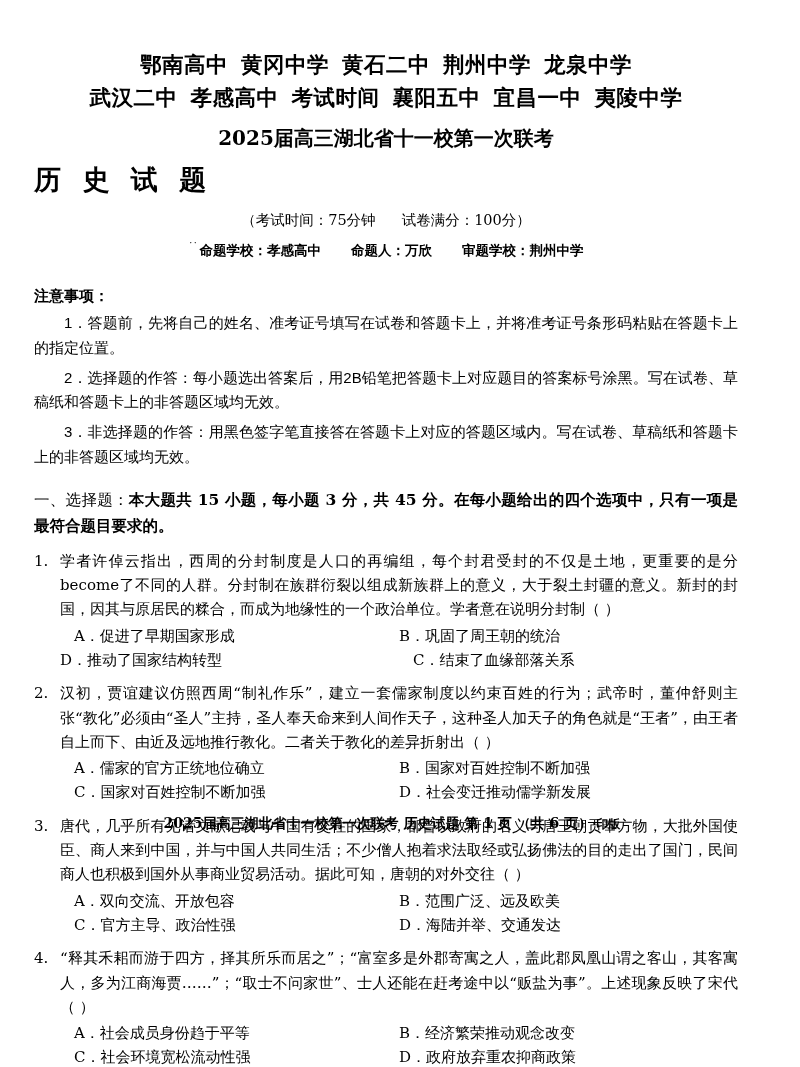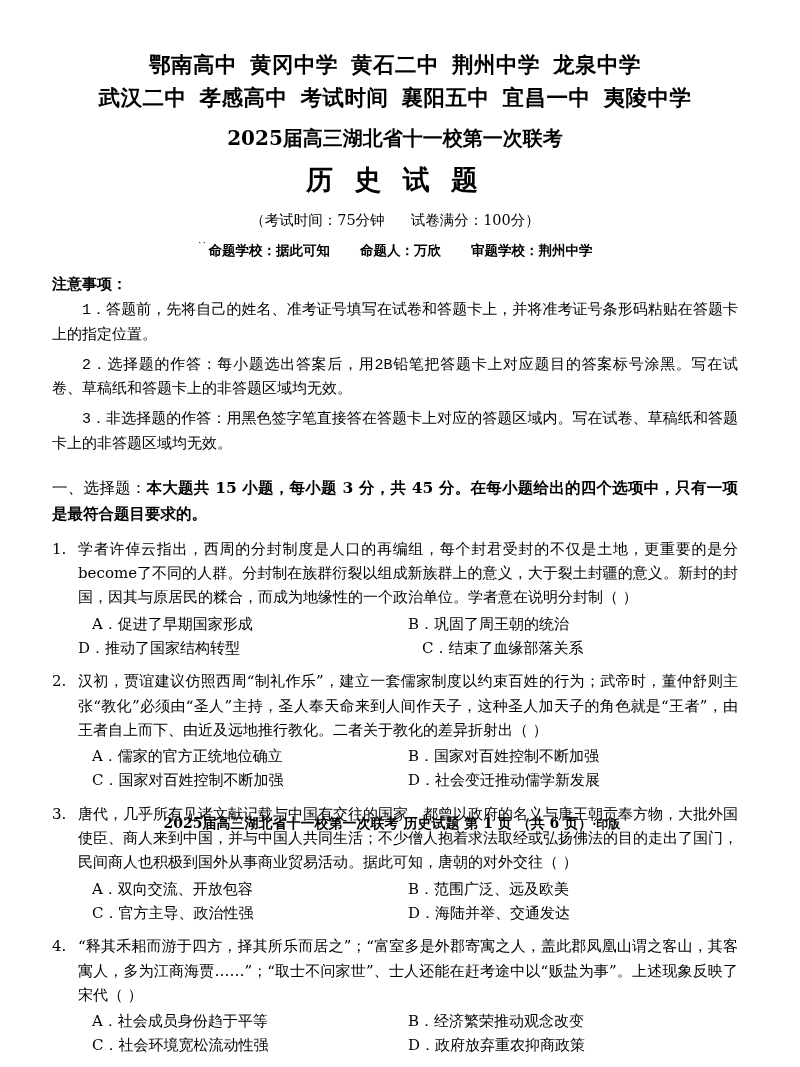--- a/index.html
+++ b/index.html
@@ -12,21 +12,21 @@
     height: 1067px;
     font-family: "DejaVu Sans", "Liberation Sans", sans-serif;
     color: #000;
     position: relative;
     overflow: hidden;
   }
   .page {
     width: 800px;
     height: 859px;
     box-sizing: border-box;
-    padding: 48px 62px 0 52px;
+    padding: 48px 62px 0 34px;
     position: relative;
   }
 
   
   .school-line {
     text-align: center;
     font-weight: bold;
     font-size: 21.5px;
     letter-spacing: 0.5px;
     line-height: 1.55;
@@ -34,21 +34,20 @@
   }
   .school-line .gap { display: inline-block; width: 13px; }
   .exam-title {
     text-align: center;
     font-weight: bold;
     font-size: 20px;
     margin-top: 10px;
     font-family: "DejaVu Serif", "Liberation Serif", serif;
   }
   .subject-title {
-    text-align: center;
     font-weight: bold;
     font-size: 27px;
     margin-top: 10px;
     letter-spacing: 6px;
     font-family: "DejaVu Serif", "Liberation Serif", serif;
   }
   .exam-meta {
     text-align: center;
     font-size: 14.5px;
     margin-top: 13px;
@@ -64,22 +63,22 @@
   }
   .credit-line .sp { display: inline-block; width: 30px; }
   .credit-line .tick {
     font-size: 9px;
     vertical-align: super;
     margin-right: 2px;
   }
 
   
   .notice {
-    margin-top: 16px;
-    font-family: Liberation Mono, monospace;
+    margin-top: 28px;
+    font-family: Liberation Sans, sans-serif;
   }
   .notice-title {
     font-size: 15px;
     font-weight: bold;
   }
   .notice-item {
     font-size: 15px;
     line-height: 1.65;
     margin-top: 5px;
     text-align: justify;
@@ -156,21 +155,21 @@
 
   <div class="exam-title">2025届高三湖北省十一校第一次联考</div>
 
   <div class="subject-title">历 史 试 题</div>
 
   <div class="exam-meta">
     <span>（考试时间：75分钟</span><span class="sp"></span><span>试卷满分：100分）</span>
   </div>
 
   <div class="credit-line">
-    <span class="tick">˙˙</span><span>命题学校：据此可知</span><span class="sp"></span><span>命题人：万欣</span><span class="sp"></span><span>审题学校：荆州中学</span>
+    <span class="tick">˙˙</span><span>命题学校：孝感高中</span><span class="sp"></span><span>命题人：万欣</span><span class="sp"></span><span>审题学校：荆州中学</span>
   </div>
 
   <div class="notice">
     <div class="notice-title">注意事项：</div>
     <div class="notice-item">1．答题前，先将自己的姓名、准考证号填写在试卷和答题卡上，并将准考证号条形码粘贴在答题卡上的指定位置。</div>
     <div class="notice-item">2．选择题的作答：每小题选出答案后，用2B铅笔把答题卡上对应题目的答案标号涂黑。写在试卷、草稿纸和答题卡上的非答题区域均无效。</div>
     <div class="notice-item">3．非选择题的作答：用黑色签字笔直接答在答题卡上对应的答题区域内。写在试卷、草稿纸和答题卡上的非答题区域均无效。</div>
   </div>
 
   <div class="section-head">

